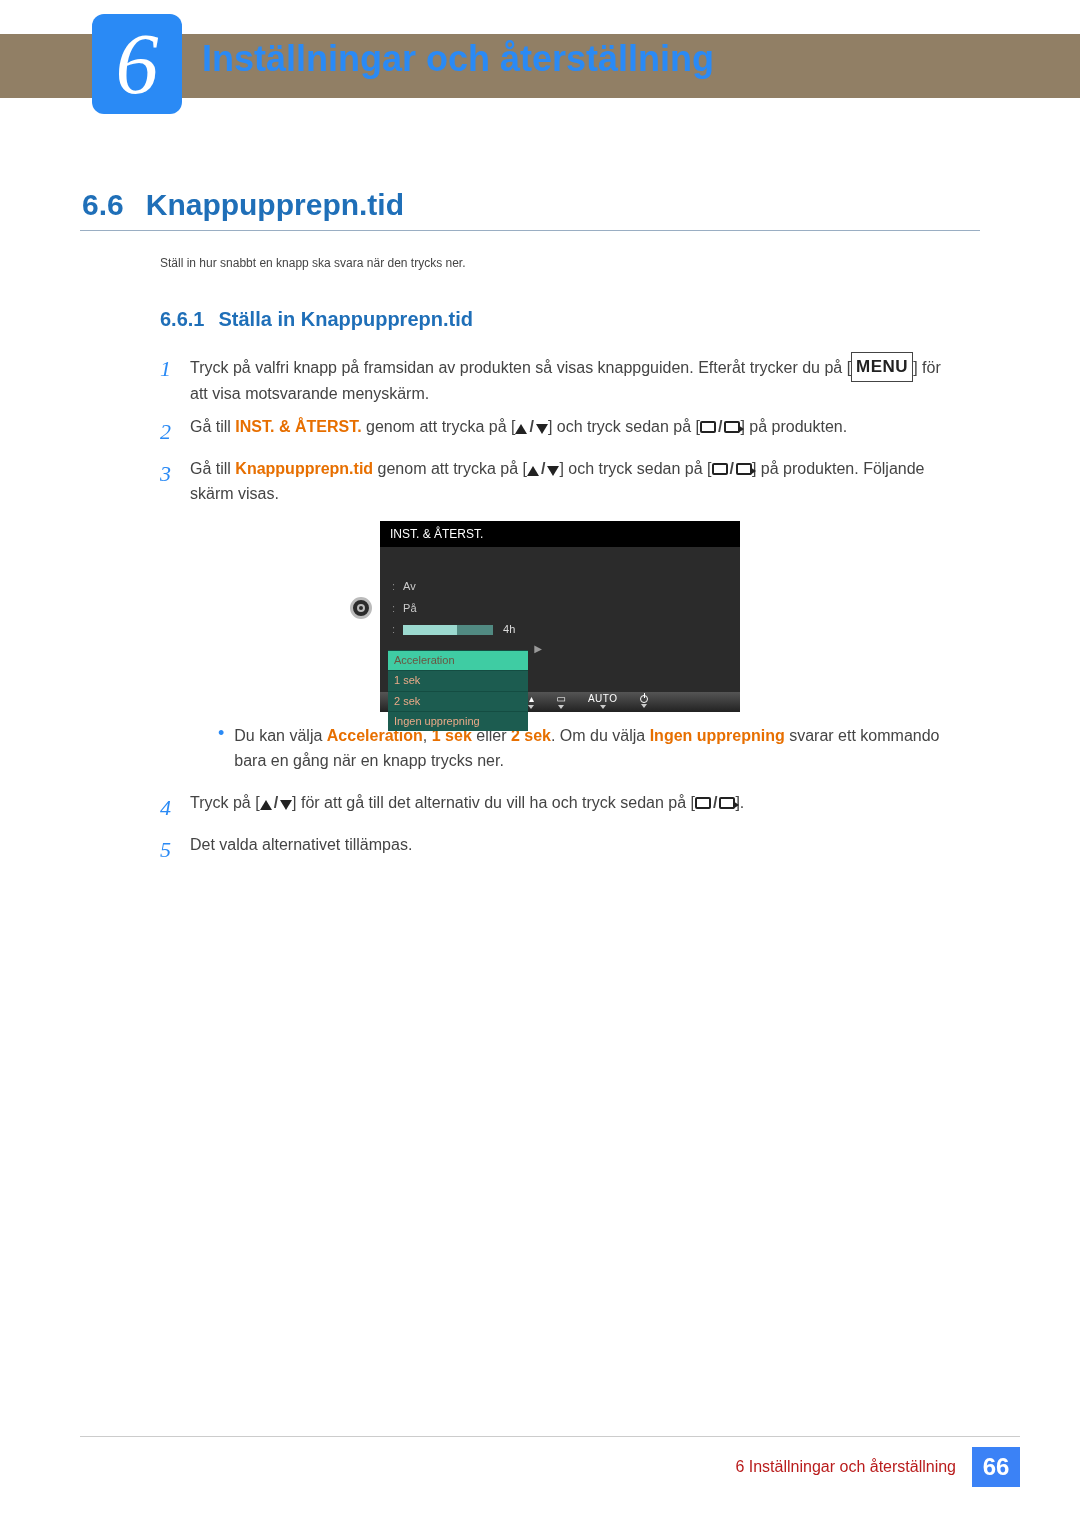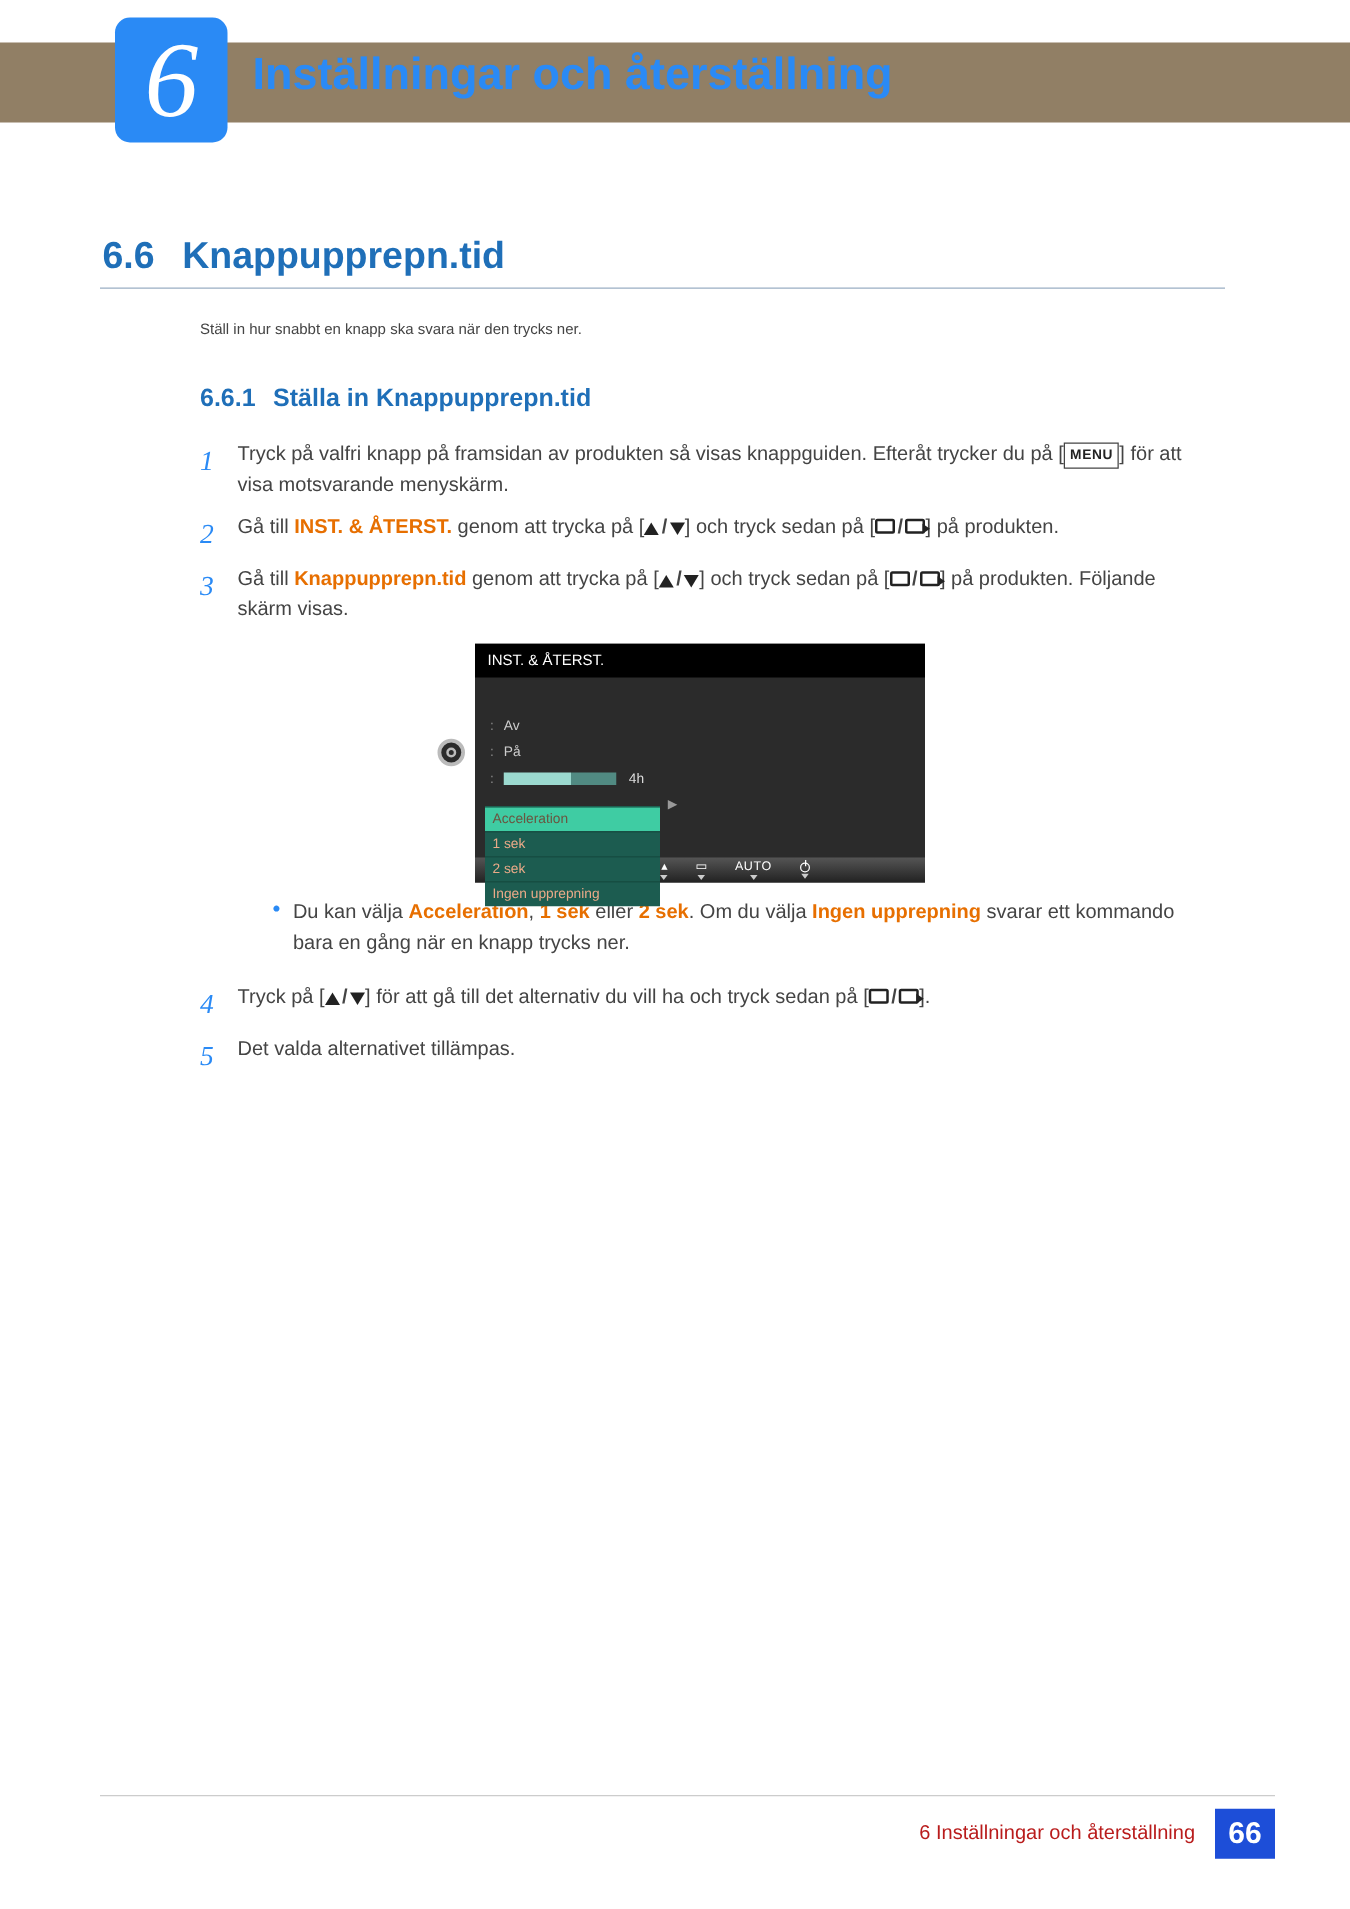--- a/index.html
+++ b/index.html
@@ -89,21 +89,21 @@
     color: #2a8af5;
     font-size: 22px;
     width: 30px;
     flex-shrink: 0;
   }
   .step .stext { flex: 1; }
   .orange { color: #e76f00; font-weight: bold; }
   .menu-chip {
     display: inline-block;
     border: 1px solid #444;
-    font-size: 11px;
+    font-size: 17px;
     font-weight: bold;
     padding: 1px 4px;
     vertical-align: 1px;
     letter-spacing: 0.5px;
     color: #222;
   }
   .inline-icon {
     display: inline-block;
     vertical-align: -2px;
   }
@@ -250,21 +250,21 @@
   .page-footer {
     position:absolute;
     bottom: 40px;
     right: 60px;
     display:flex;
     align-items:center;
     gap:16px;
   }
   .footer-text { color:#b91c1c; font-size:16px; }
   .footer-num {
-    background:#1d4ed8;
+    background:#3b82f6;
     color:#fff;
     width:48px;height:40px;
     display:flex;align-items:center;justify-content:center;
     font-size:24px;font-weight:bold;
   }
   .footer-rule {
     position:absolute;
     bottom: 90px;
     left: 80px; right: 60px;
     height:1px;

